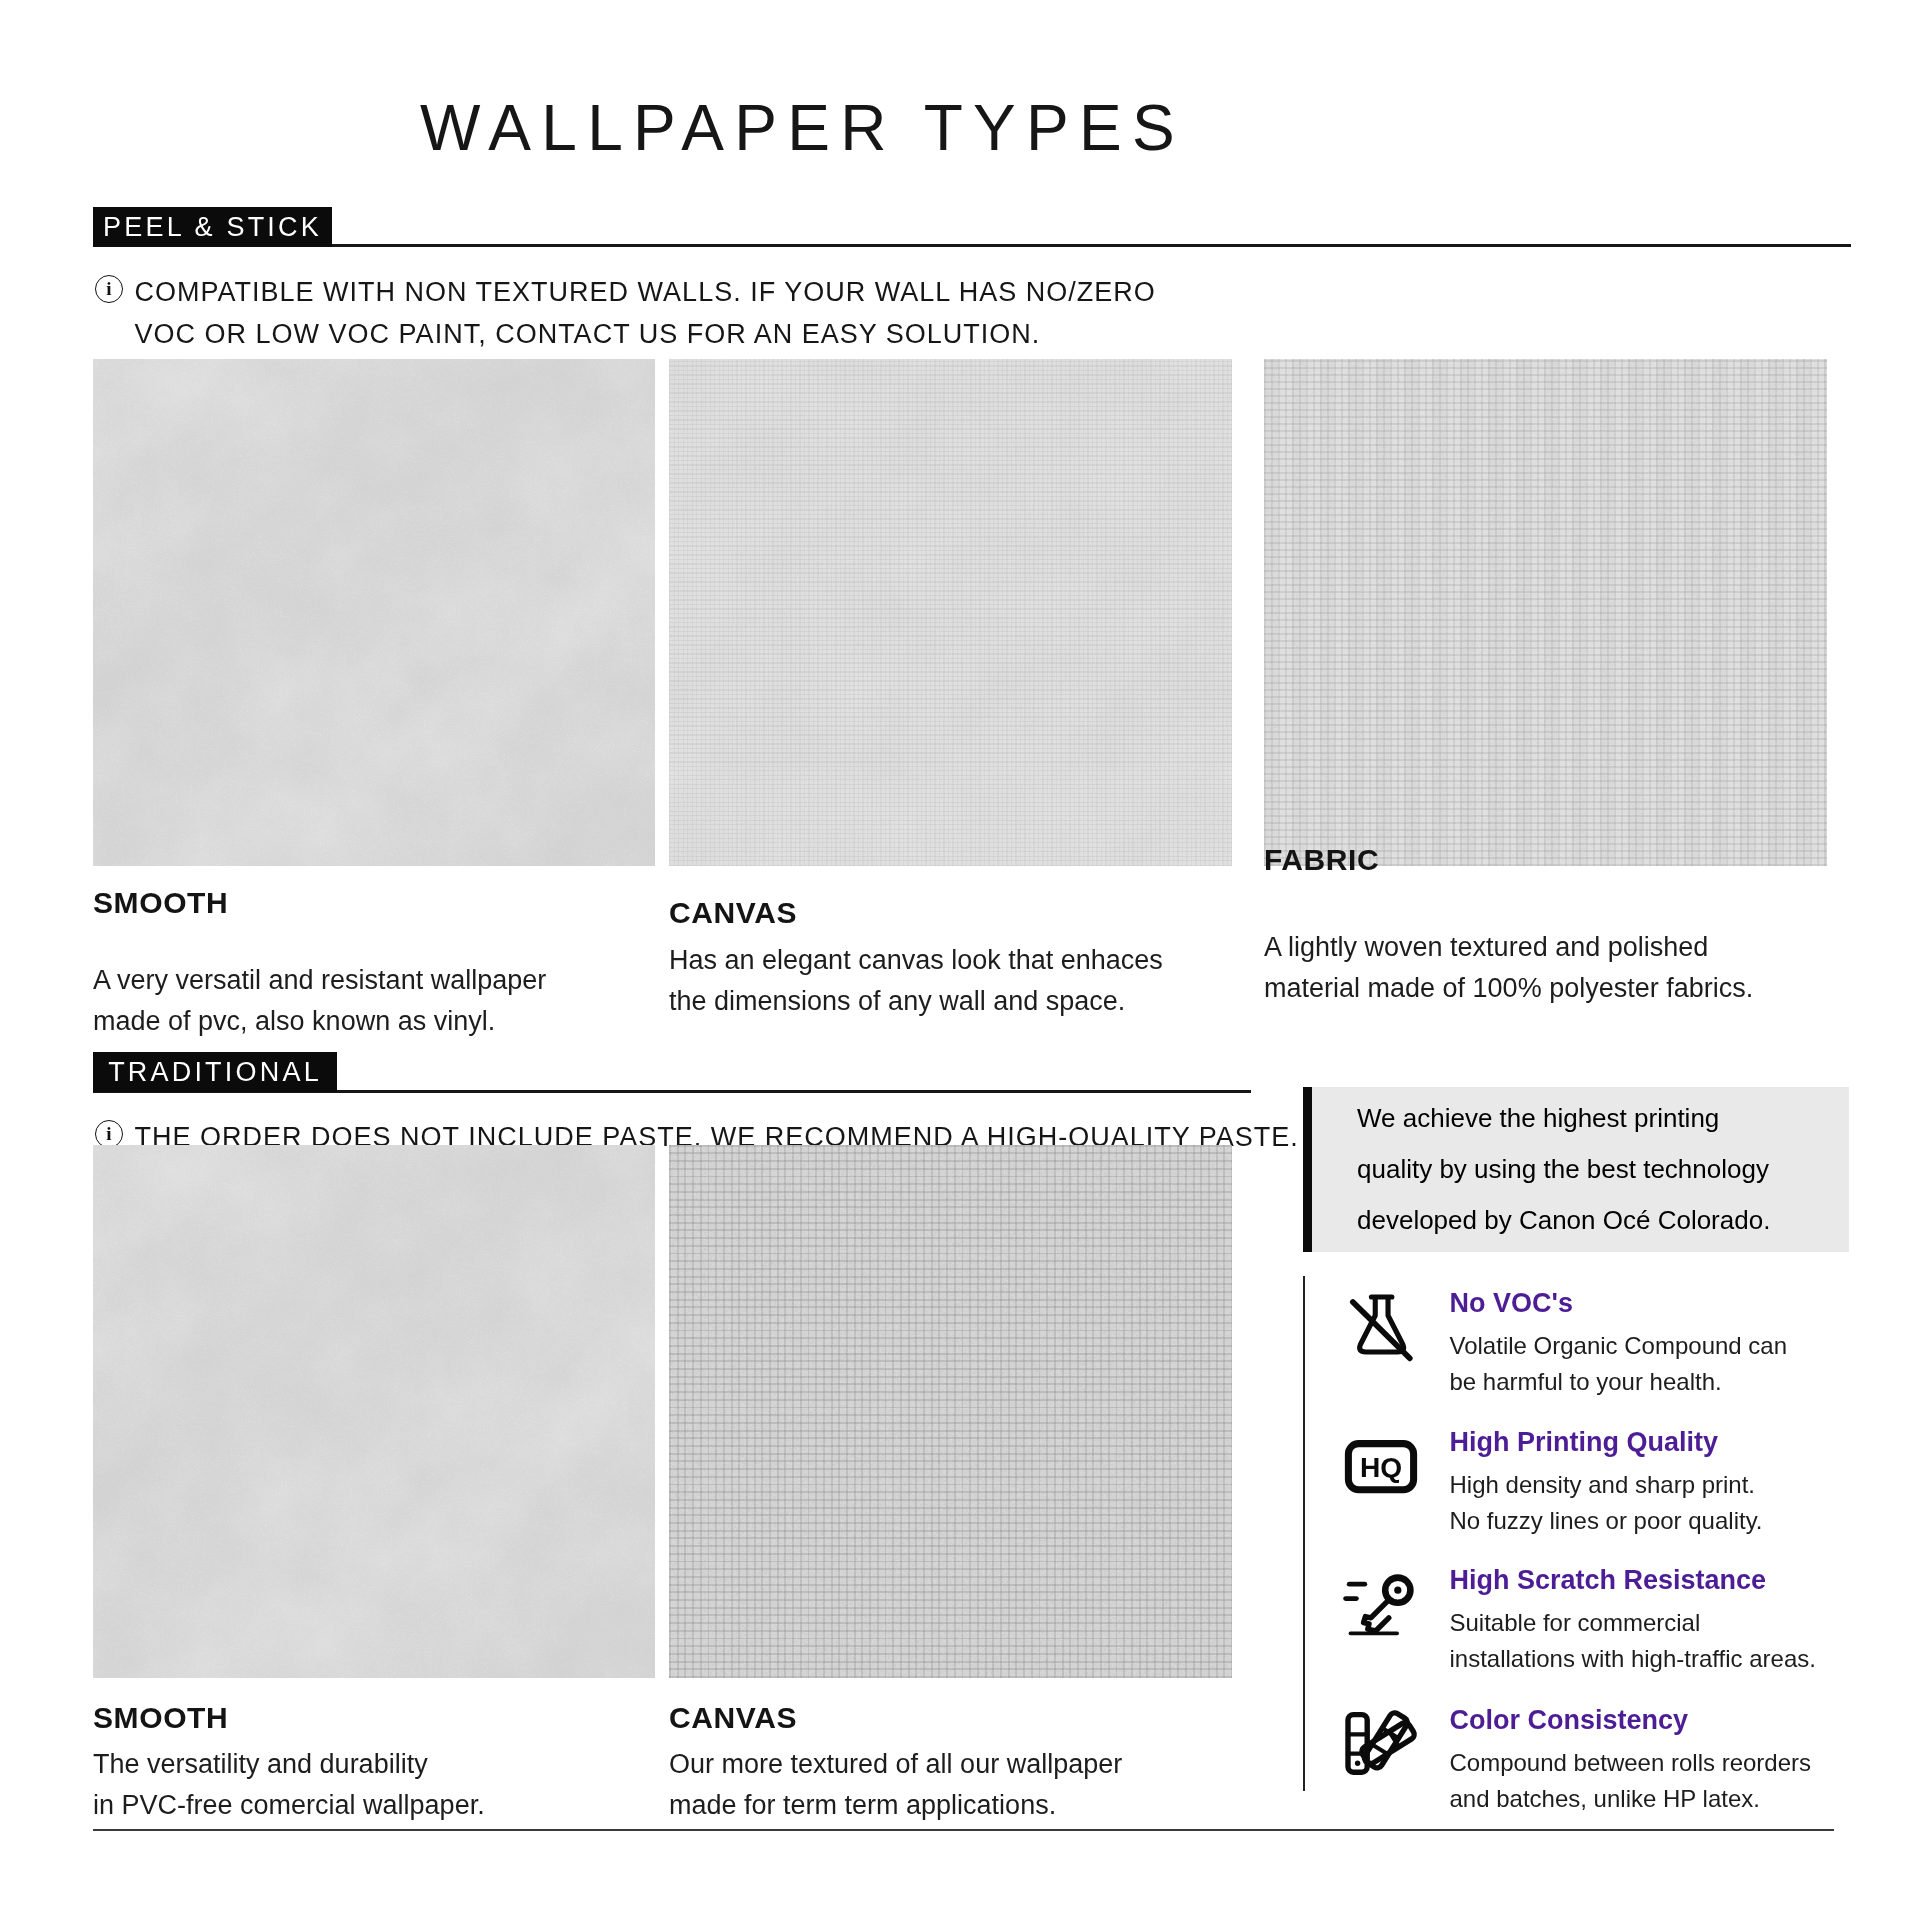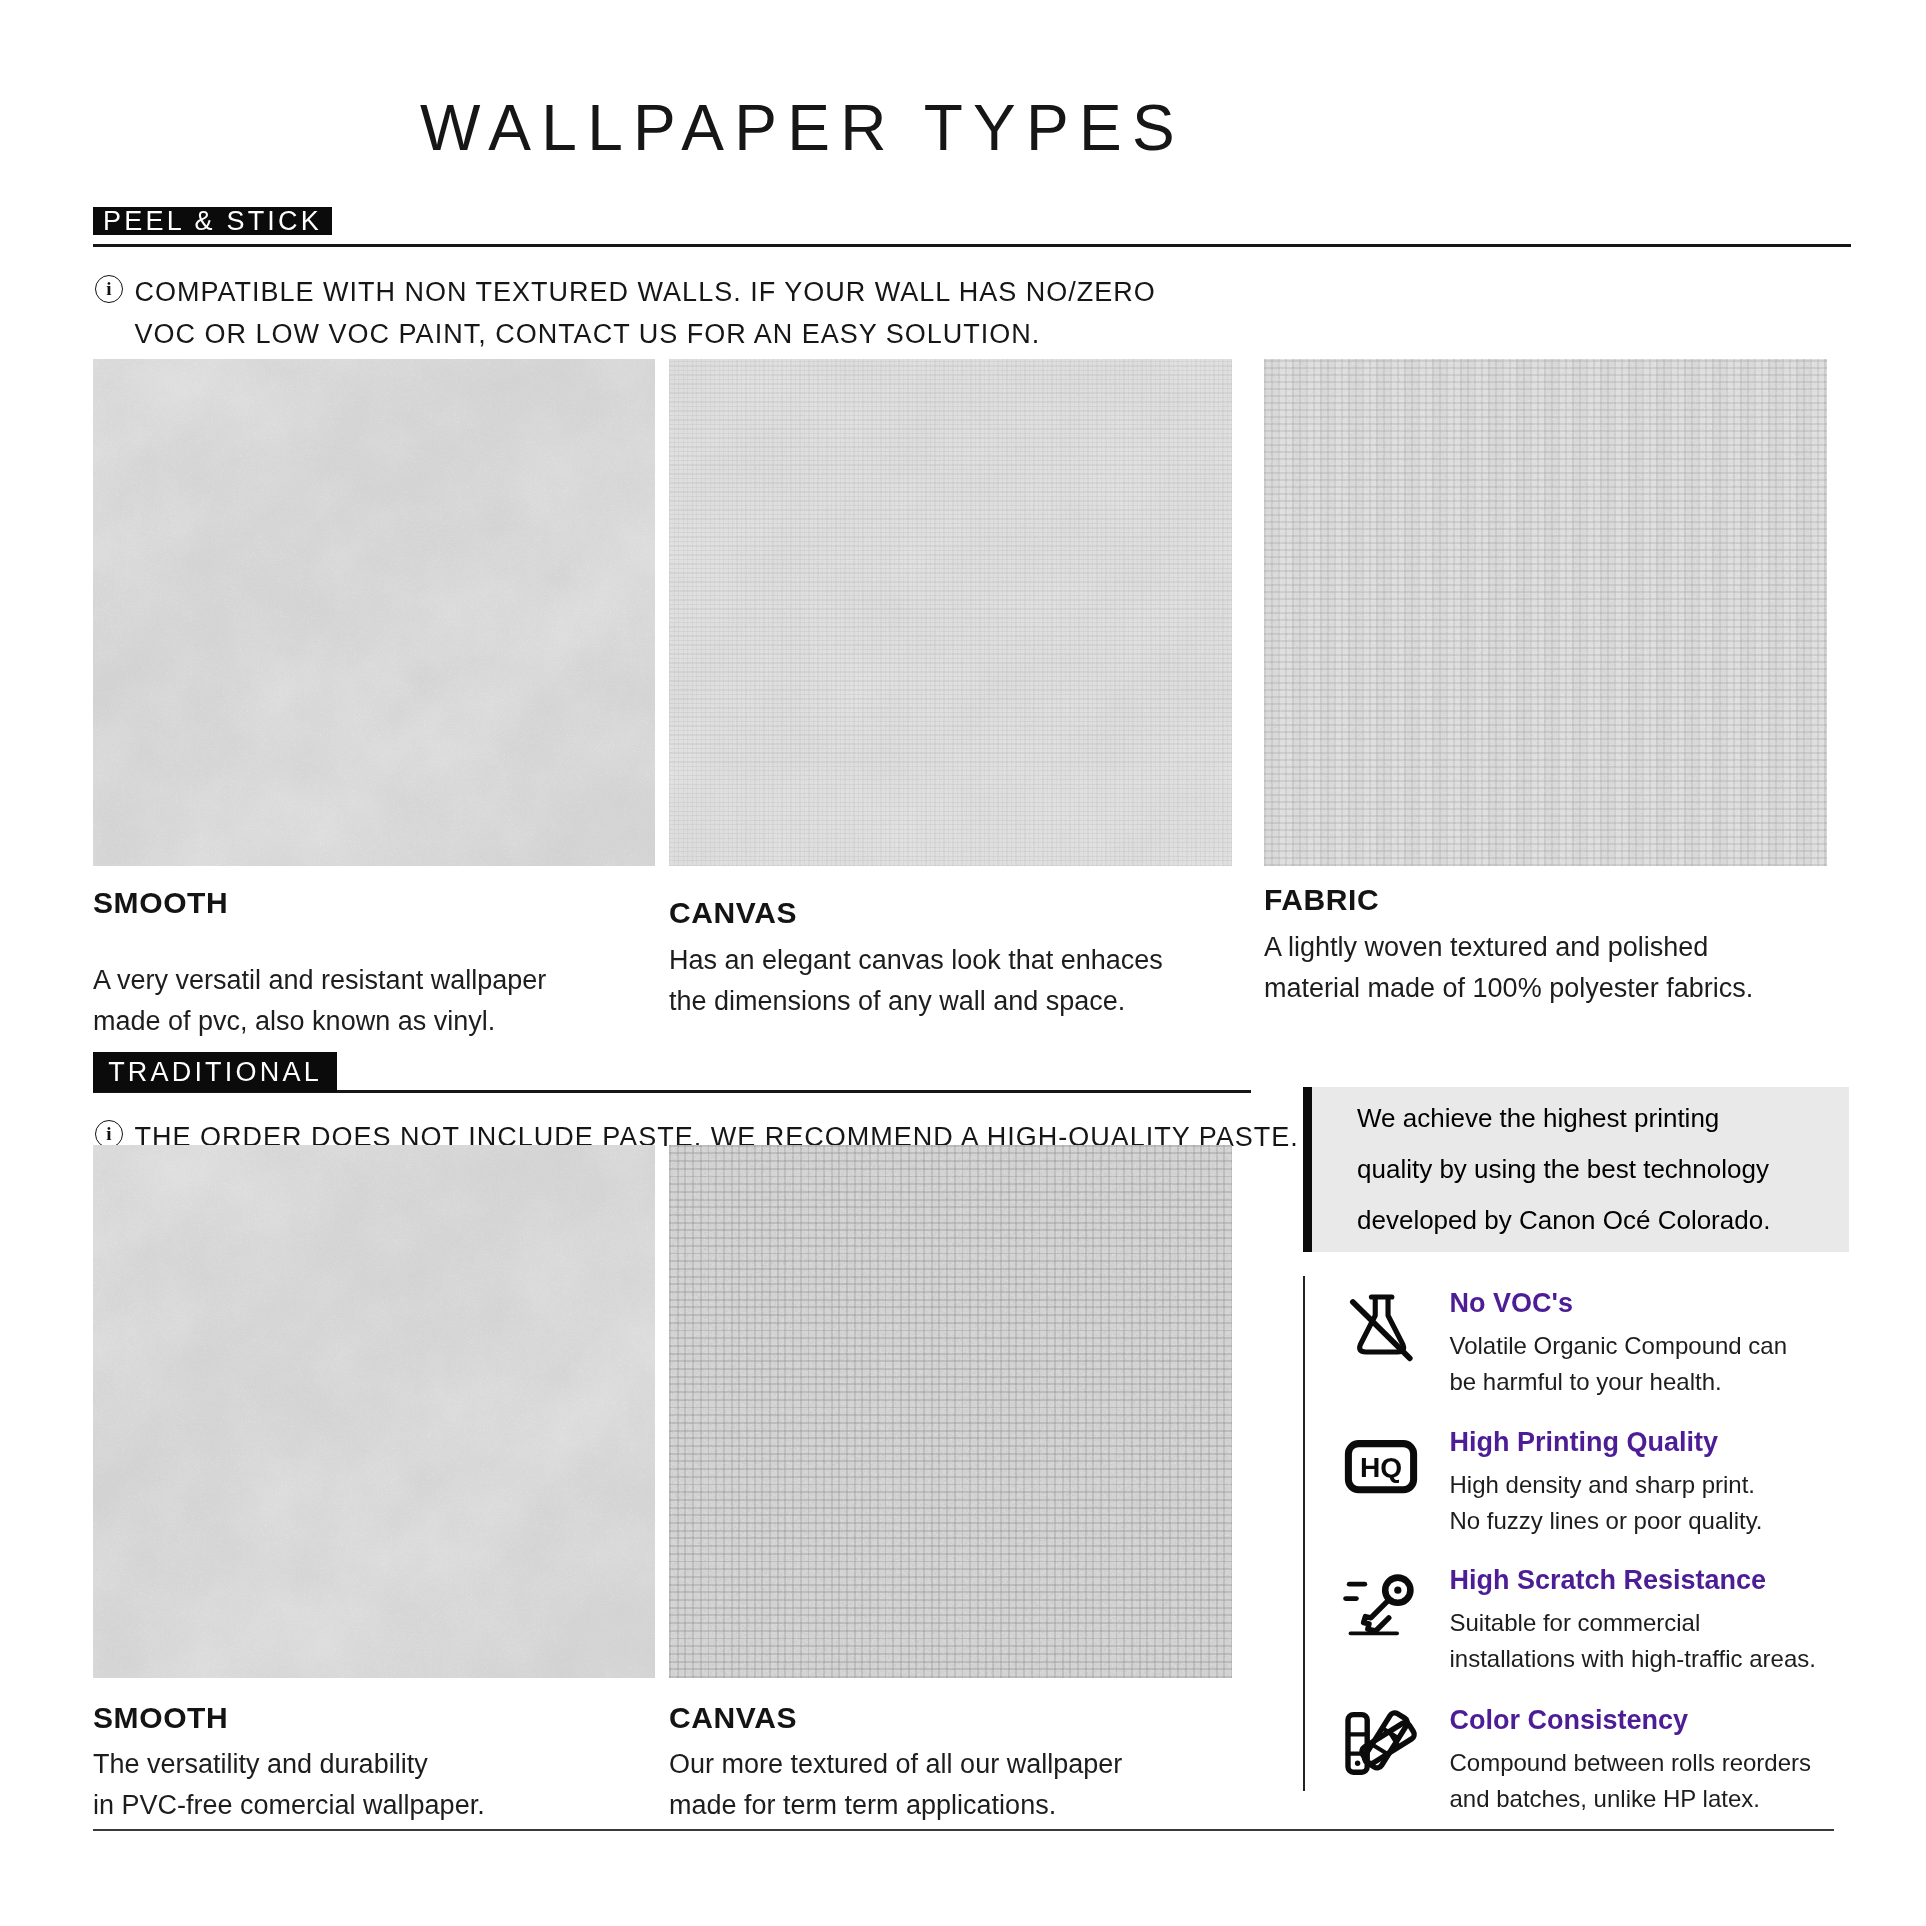--- a/index.html
+++ b/index.html
@@ -22,21 +22,21 @@
     font-family:"Liberation Sans", sans-serif;
   }
 
   
   .section-badge {
     background:#0b0b0b; color:#ffffff;
     display:flex; align-items:center; justify-content:center;
     font-size:27px; font-weight:500; letter-spacing:3.2px;
     z-index:2;
   }
-  #badge-peel  { left:93px; top:207px; width:239px; height:28px; }
+  #badge-peel  { left:93px; top:207px; width:239px; height:40px; }
   #badge-trad  { left:93px; top:1052px; width:244px; height:40px; }
   .section-rule { background:#161616; height:3.2px; z-index:1; }
   #rule-peel { left:93px; top:244px; width:1758px; }
   #rule-trad { left:93px; top:1090px; width:1158px; }
 
   
   .note { display:flex; gap:11.6px; align-items:flex-start; }
   .info-icon {
     width:28px; height:28px; border:1.9px solid #111; border-radius:50%;
     display:flex; align-items:center; justify-content:center;
@@ -80,21 +80,21 @@
     background-image:
       repeating-linear-gradient(0deg,  rgba(120,120,120,.22) 0 1.9px, rgba(255,255,255,0) 1.9px 7.7px),
       repeating-linear-gradient(90deg, rgba(120,120,120,.19) 0 1.9px, rgba(255,255,255,0) 1.9px 7.7px);
   }
 
   
   .sw-name { font-size:30px; font-weight:700; letter-spacing:0.6px; color:#141414; }
   .sw-desc { font-size:27px; line-height:1.5; color:#1d1d1d; white-space:pre-line; }
   #nm-ps-smooth { left:93px;  top:886px; }
   #nm-ps-canvas { left:669px; top:896px; }
-  #nm-ps-fabric { left:1264px; top:883px;text-align:center; }
+  #nm-ps-fabric { left:1264px; top:843px;text-align:center; }
   #ds-ps-smooth { left:93px;  top:960px; }
   #ds-ps-canvas { left:669px; top:940px; }
   #ds-ps-fabric { left:1264px; top:927px; }
   #nm-tr-smooth { left:93px;  top:1701px; }
   #nm-tr-canvas { left:669px; top:1701px; }
   #ds-tr-smooth { left:93px;  top:1744px; }
   #ds-tr-canvas { left:669px; top:1744px; }
 
   
   .quality-box {

